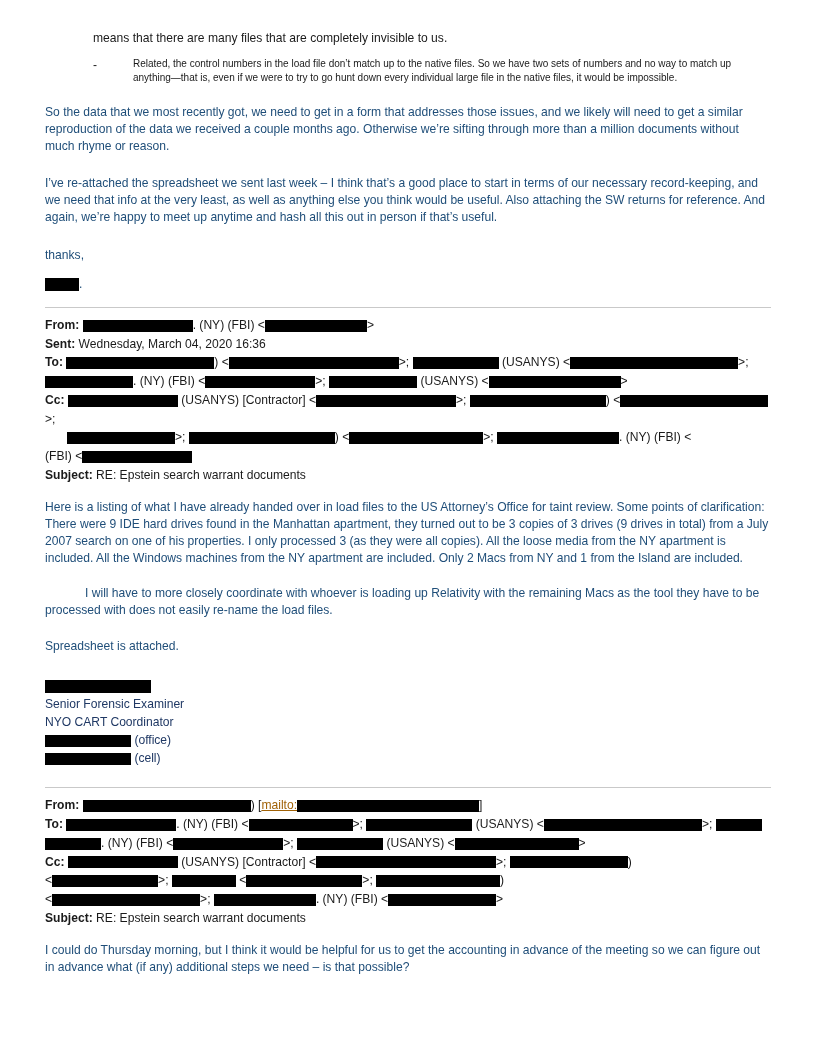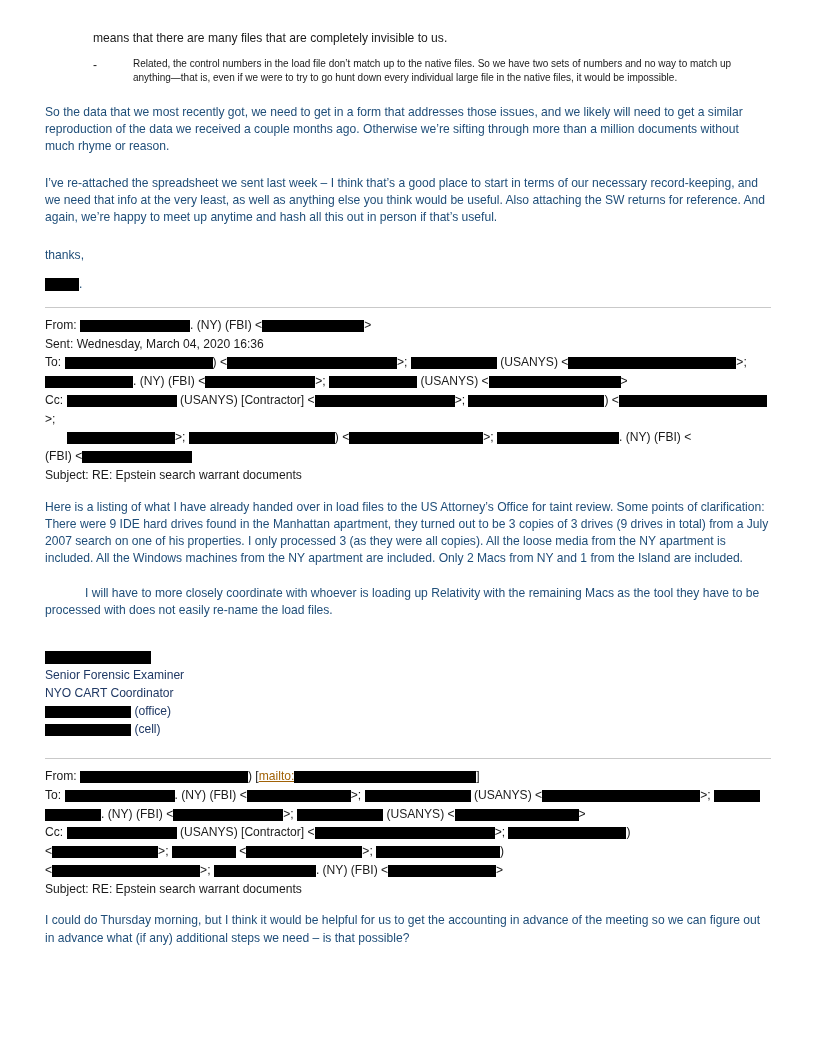--- a/index.html
+++ b/index.html
@@ -51,21 +51,21 @@
     color: #1f4e79;
   }
   .navy {
     color: #1f3864;
   }
   .hdr-line {
     font-size: 12.1px;
     line-height: 1.55;
   }
   .hdr-label {
-    font-weight: normal;
+    font-weight: bold;
     margin-top: 6px;
   }
   .redact {
     display: inline-block;
     background: #000000;
     vertical-align: middle;
     height: 12px;
     border-radius: 0;
   }
   .redact-tall {
@@ -143,20 +143,21 @@
       <span>RE: Epstein search warrant documents</span>
     </div>
   </div>
 
   <div style="height:14px"></div>
 
   <p class="blue">Here is a listing of what I have already handed over in load files to the US Attorney’s Office for taint review. Some points of clarification: There were 9 IDE hard drives found in the Manhattan apartment, they turned out to be 3 copies of 3 drives (9 drives in total) from a July 2007 search on one of his properties. I only processed 3 (as they were all copies). All the loose media from the NY apartment is included. All the Windows machines from the NY apartment are included. Only 2 Macs from NY and 1 from the Island are included.</p>
   <div style="height:6px"></div>
   <p class="blue indent-para">I will have to more closely coordinate with whoever is loading up Relativity with the remaining Macs as the tool they have to be processed with does not easily re-name the load files.</p>
   <div style="height:6px"></div>
+  <p class="blue">Spreadsheet is attached.</p>
 
   <div style="height:10px"></div>
 
   <div class="sig-block navy">
     <div><span class="redact redact-tall" style="width:106px;"></span></div>
     <div>Senior Forensic Examiner</div>
     <div>NYO CART Coordinator</div>
     <div><span class="redact" style="width:86px;"></span> <span>(office)</span></div>
     <div><span class="redact" style="width:86px;"></span> <span>(cell)</span></div>
   </div>

